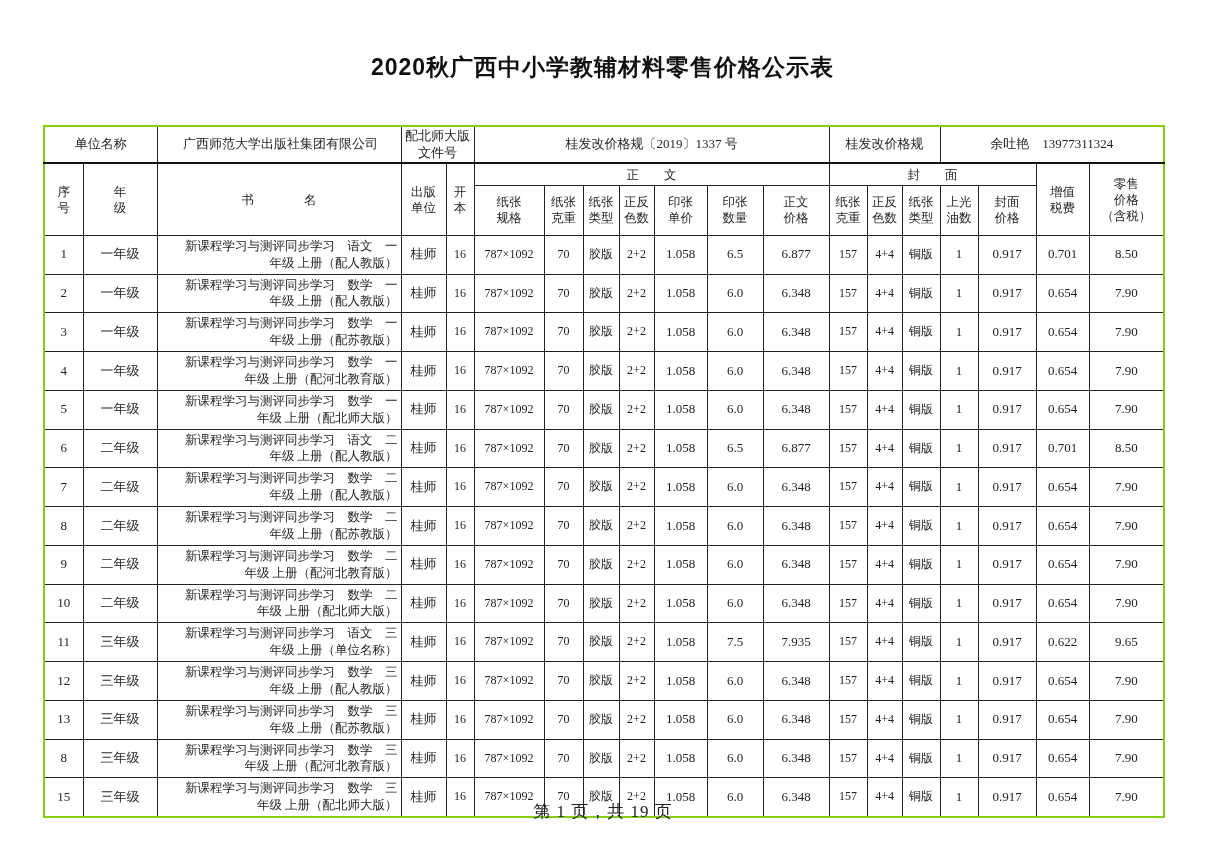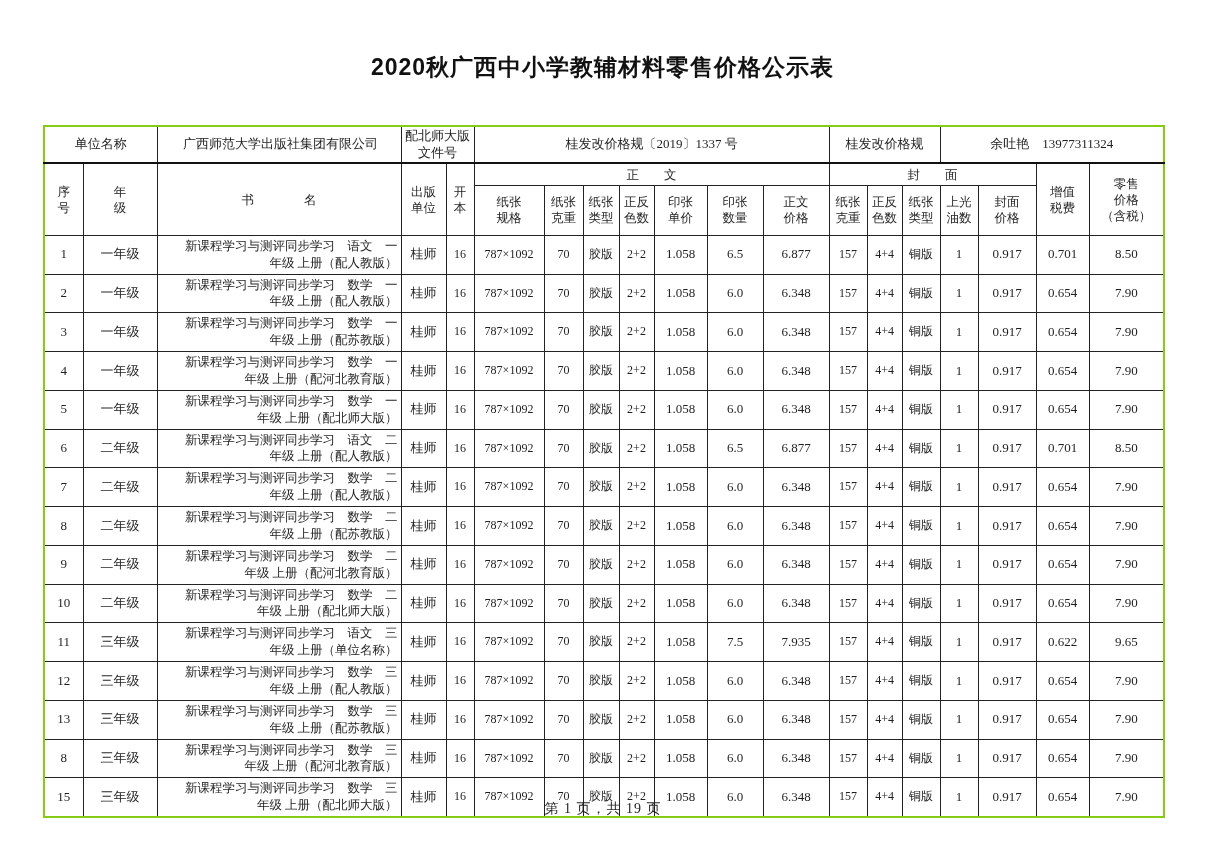--- a/index.html
+++ b/index.html
@@ -29,21 +29,21 @@
   tr.names-row th { height:50px; }
   tr.names-row th, tr.group-row th { font-size:12.5px; }
   tbody td { height:36px; }
   tbody tr td { border-top:1.5px solid #1a1a1a; }
   .left { text-align:center; padding-left:5px; }
   .title-cell { text-align:right; padding:2px 3px 2px 5px; font-size:12.5px; line-height:1.35; }
   .s  { font-size:12px; }
   .xs { font-size:12px; }
   .doc-footer {
     position:absolute; top:800px; left:43px; width:1120px;
-    text-align:center; font-size:14px; color:#1f1f1f; letter-spacing:1px;
+    text-align:center; font-size:17px; color:#1f1f1f; letter-spacing:1px;
   }
 </style>
 </head>
 <body>
 
 <div class="page">
 
   <div class="doc-title">2020秋广西中小学教辅材料零售价格公示表</div>
 
   <table class="price-table">

